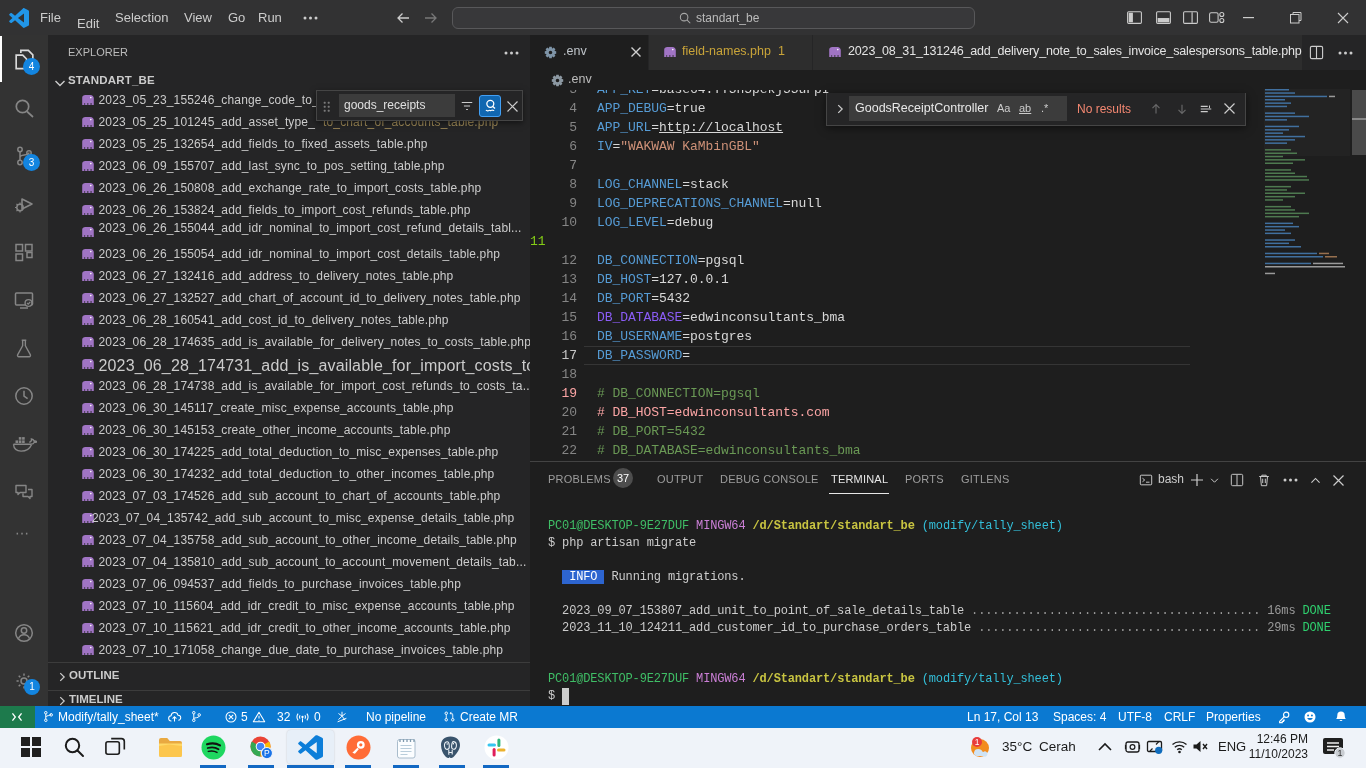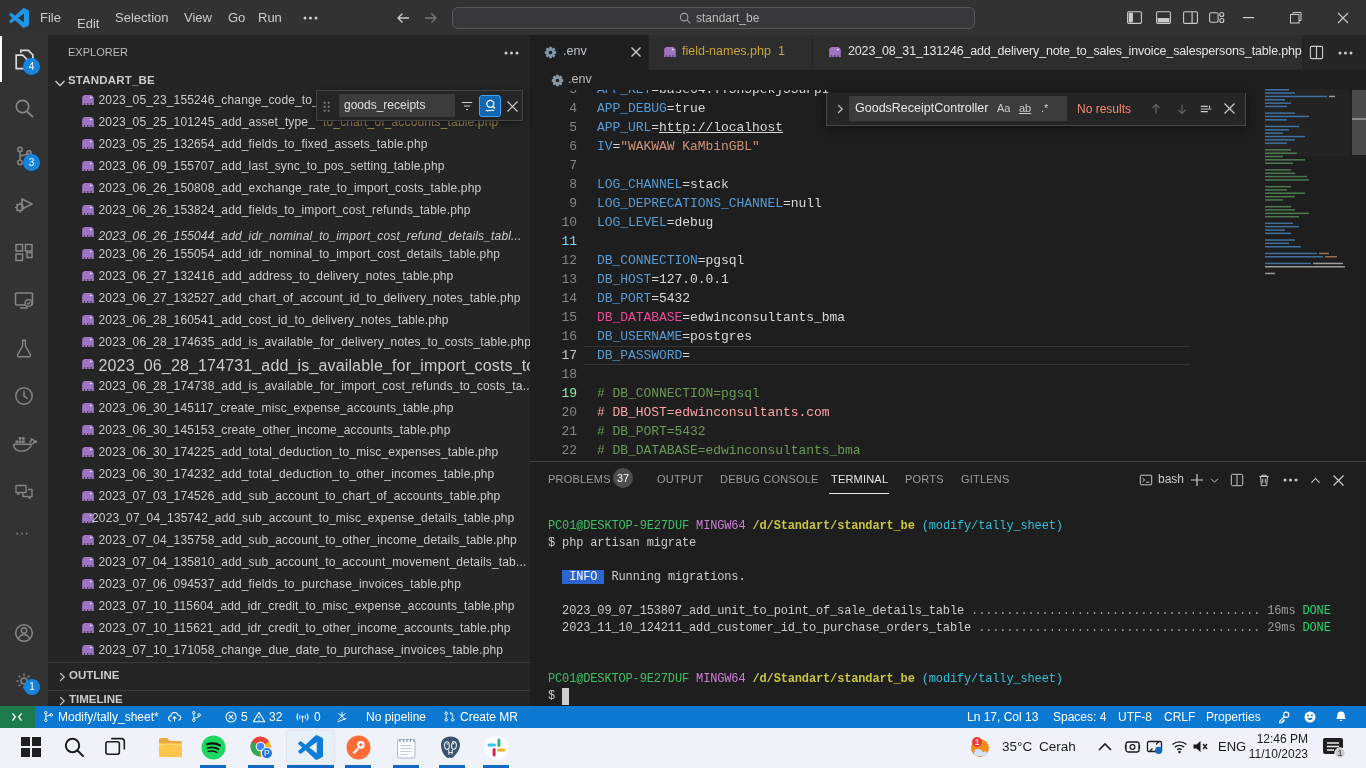--- a/index.html
+++ b/index.html
@@ -203,21 +203,21 @@
         </svg>
         <span class="abs" style="left:50.5px;top:4px;font-size:12px;letter-spacing:0.15px;"><span style="color:#cccccc;">2023_06_26_153824_add_fields_to_import_cost_refunds_table.php</span></span>
       </div>
 <div class="abs" style="left:0;top:132px;width:482px;height:22px;overflow:hidden;white-space:nowrap;">
         <svg class="abs" style="left:33px;top:5px" width="14" height="12" viewBox="0 0 14 12">
           <g fill="#a074c4">
             <path d="M1.2 3.6C1.2 2 2.6 1 4.2 1h5.2c2 0 3.4 1.4 3.4 3.2V11h-2.3V8.9h-.9V11H7.3V8.9h-.9V11H4.1V8.9h-.7V11H1.2z"></path>
             <circle cx="9.8" cy="3.6" r="0.8" fill="#ffffff"></circle>
           </g>
         </svg>
-        <span class="abs" style="left:50.5px;top:8px;font-size:12px;letter-spacing:0.15px;font-style:italic;"><span style="color:#cccccc;">2023_06_26_155044_add_idr_nominal_to_import_cost_refund_details_tabl...</span></span>
+        <span class="abs" style="left:50.5px;top:0;font-size:12px;letter-spacing:0.15px;"><span style="color:#cccccc;">2023_06_26_155044_add_idr_nominal_to_import_cost_refund_details_tabl...</span></span>
       </div>
 <div class="abs" style="left:0;top:154px;width:482px;height:22px;overflow:hidden;white-space:nowrap;">
         <svg class="abs" style="left:33px;top:5px" width="14" height="12" viewBox="0 0 14 12">
           <g fill="#a074c4">
             <path d="M1.2 3.6C1.2 2 2.6 1 4.2 1h5.2c2 0 3.4 1.4 3.4 3.2V11h-2.3V8.9h-.9V11H7.3V8.9h-.9V11H4.1V8.9h-.7V11H1.2z"></path>
             <circle cx="9.8" cy="3.6" r="0.8" fill="#ffffff"></circle>
           </g>
         </svg>
         <span class="abs" style="left:50.5px;top:4px;font-size:12px;letter-spacing:0.15px;"><span style="color:#cccccc;">2023_06_26_155054_add_idr_nominal_to_import_cost_details_table.php</span></span>
       </div>
@@ -490,54 +490,54 @@
         </div>
 <div class="abs" style="top:114px;left:0;width:822px;height:19px;">
           <span class="abs" style="left:0;top:0;width:47px;text-align:right;color:#858585;">9</span>
           <span class="abs" style="left:67px;top:0;white-space:pre;"><span style="color:#569cd6;text-align:center;">LOG_DEPRECATIONS_CHANNEL</span><span style="color:#d8d8d8;">=null</span></span>
         </div>
 <div class="abs" style="top:133px;left:0;width:822px;height:19px;">
           <span class="abs" style="left:0;top:0;width:47px;text-align:right;color:#858585;">10</span>
           <span class="abs" style="left:67px;top:0;white-space:pre;"><span style="color:#569cd6;">LOG_LEVEL</span><span style="color:#d8d8d8;">=debug</span></span>
         </div>
 <div class="abs" style="top:152px;left:0;width:822px;height:19px;">
-          <span class="abs" style="left:0;top:0;width:47px;text-align:right;color:#7dd3fc;">11</span>
+          <span class="abs" style="left:0;top:0;width:47px;text-align:left;color:#84cc16;">11</span>
           <span class="abs" style="left:67px;top:0;white-space:pre;"></span>
         </div>
 <div class="abs" style="top:171px;left:0;width:822px;height:19px;">
           <span class="abs" style="left:0;top:0;width:47px;text-align:right;color:#858585;">12</span>
           <span class="abs" style="left:67px;top:0;white-space:pre;"><span style="color:#569cd6;">DB_CONNECTION</span><span style="color:#d8d8d8;">=pgsql</span></span>
         </div>
 <div class="abs" style="top:190px;left:0;width:822px;height:19px;">
           <span class="abs" style="left:0;top:0;width:47px;text-align:right;color:#858585;">13</span>
           <span class="abs" style="left:67px;top:0;white-space:pre;"><span style="color:#569cd6;">DB_HOST</span><span style="color:#d8d8d8;">=127.0.0.1</span></span>
         </div>
 <div class="abs" style="top:209px;left:0;width:822px;height:19px;">
           <span class="abs" style="left:0;top:0;width:47px;text-align:right;color:#858585;">14</span>
           <span class="abs" style="left:67px;top:0;white-space:pre;"><span style="color:#569cd6;">DB_PORT</span><span style="color:#d8d8d8;">=5432</span></span>
         </div>
 <div class="abs" style="top:228px;left:0;width:822px;height:19px;">
           <span class="abs" style="left:0;top:0;width:47px;text-align:right;color:#858585;">15</span>
-          <span class="abs" style="left:67px;top:0;white-space:pre;"><span style="color:#ec4899;">DB_DATABASE</span><span style="color:#d8d8d8;text-align:center;">=edwinconsultants_bma</span></span>
+          <span class="abs" style="left:67px;top:0;white-space:pre;"><span style="color:#8b5cf6;">DB_DATABASE</span><span style="color:#d8d8d8;text-align:center;">=edwinconsultants_bma</span></span>
         </div>
 <div class="abs" style="top:247px;left:0;width:822px;height:19px;">
           <span class="abs" style="left:0;top:0;width:47px;text-align:right;color:#858585;">16</span>
           <span class="abs" style="left:67px;top:0;white-space:pre;"><span style="color:#569cd6;">DB_USERNAME</span><span style="color:#d8d8d8;">=postgres</span></span>
         </div>
 <div class="abs" style="top:266px;left:0;width:822px;height:19px;">
           <span class="abs" style="left:0;top:0;width:47px;text-align:right;color:#c6c6c6;">17</span>
           <span class="abs" style="left:67px;top:0;white-space:pre;"><span style="color:#569cd6;">DB_PASSWORD</span><span style="color:#d8d8d8;">=</span></span>
         </div>
 <div class="abs" style="top:266px;left:54px;width:606px;height:19px;border-top:1px solid #353535;border-bottom:1px solid #353535;"></div>
 <div class="abs" style="top:285px;left:0;width:822px;height:19px;">
           <span class="abs" style="left:0;top:0;width:47px;text-align:right;color:#858585;">18</span>
           <span class="abs" style="left:67px;top:0;white-space:pre;"></span>
         </div>
 <div class="abs" style="top:304px;left:0;width:822px;height:19px;">
-          <span class="abs" style="left:0;top:0;width:47px;text-align:right;color:#86efac;">19</span>
+          <span class="abs" style="left:0;top:0;width:47px;text-align:right;color:#fca5a5;">19</span>
           <span class="abs" style="left:67px;top:0;white-space:pre;"><span style="color:#6a9955;"># DB_CONNECTION=pgsql</span></span>
         </div>
 <div class="abs" style="top:323px;left:0;width:822px;height:19px;">
           <span class="abs" style="left:0;top:0;width:47px;text-align:right;color:#858585;">20</span>
           <span class="abs" style="left:67px;top:0;white-space:pre;"><span style="color:#fca5a5;"># DB_HOST=edwinconsultants.com</span></span>
         </div>
 <div class="abs" style="top:342px;left:0;width:822px;height:19px;">
           <span class="abs" style="left:0;top:0;width:47px;text-align:right;color:#858585;">21</span>
           <span class="abs" style="left:67px;top:0;white-space:pre;"><span style="color:#6a9955;"># DB_PORT=5432</span></span>
         </div>
@@ -700,21 +700,21 @@
     </svg>
   <svg class="abs" style="left:224px;top:4px" width="14" height="14" viewBox="0 0 16 16">
       <circle cx="8" cy="8" r="5.7" stroke="#fff" stroke-width="1.2" fill="none"></circle>
       <path d="M5.5 5.5l5 5M10.5 5.5l-5 5" stroke="#fff" stroke-width="1.2"></path>
     </svg>
   <span class="abs" style="left:241px;top:4px;">5</span>
   <svg class="abs" style="left:252px;top:4px" width="14" height="14" viewBox="0 0 16 16">
       <path d="M8 2.5L14.5 13.5H1.5z" stroke="#fff" stroke-width="1.2" fill="none" stroke-linejoin="round"></path>
       <path d="M8 6.5v3.2M8 11.6v.9" stroke="#fff" stroke-width="1.2"></path>
     </svg>
-  <span class="abs" style="left:269px;top:4px;">32</span>
+  <span class="abs" style="left:277px;top:4px;">32</span>
   <svg class="abs" style="left:295px;top:4px" width="15" height="14" viewBox="0 0 16 16">
       <path d="M3 4.2a6.5 6.5 0 000 7.6M5.2 6a3.6 3.6 0 000 4M13 4.2a6.5 6.5 0 010 7.6M10.8 6a3.6 3.6 0 010 4" stroke="#fff" stroke-width="1.2" fill="none"></path>
       <circle cx="8" cy="8" r="1.3" fill="#fff"></circle>
       <path d="M8 9.5v4.5" stroke="#fff" stroke-width="1.2"></path>
     </svg>
   <span class="abs" style="left:314px;top:4px;">0</span>
   <svg class="abs" style="left:335px;top:4px" width="14" height="14" viewBox="0 0 16 16">
       <path d="M8 2v5M8 7L4 4M8 7l4-3M8 7l-4 4M8 7l3.5 4.5" stroke="#fff" stroke-width="1.1" fill="none"></path>
       <path d="M3 13.5L13 9.5" stroke="#fff" stroke-width="1.1"></path>
     </svg>

